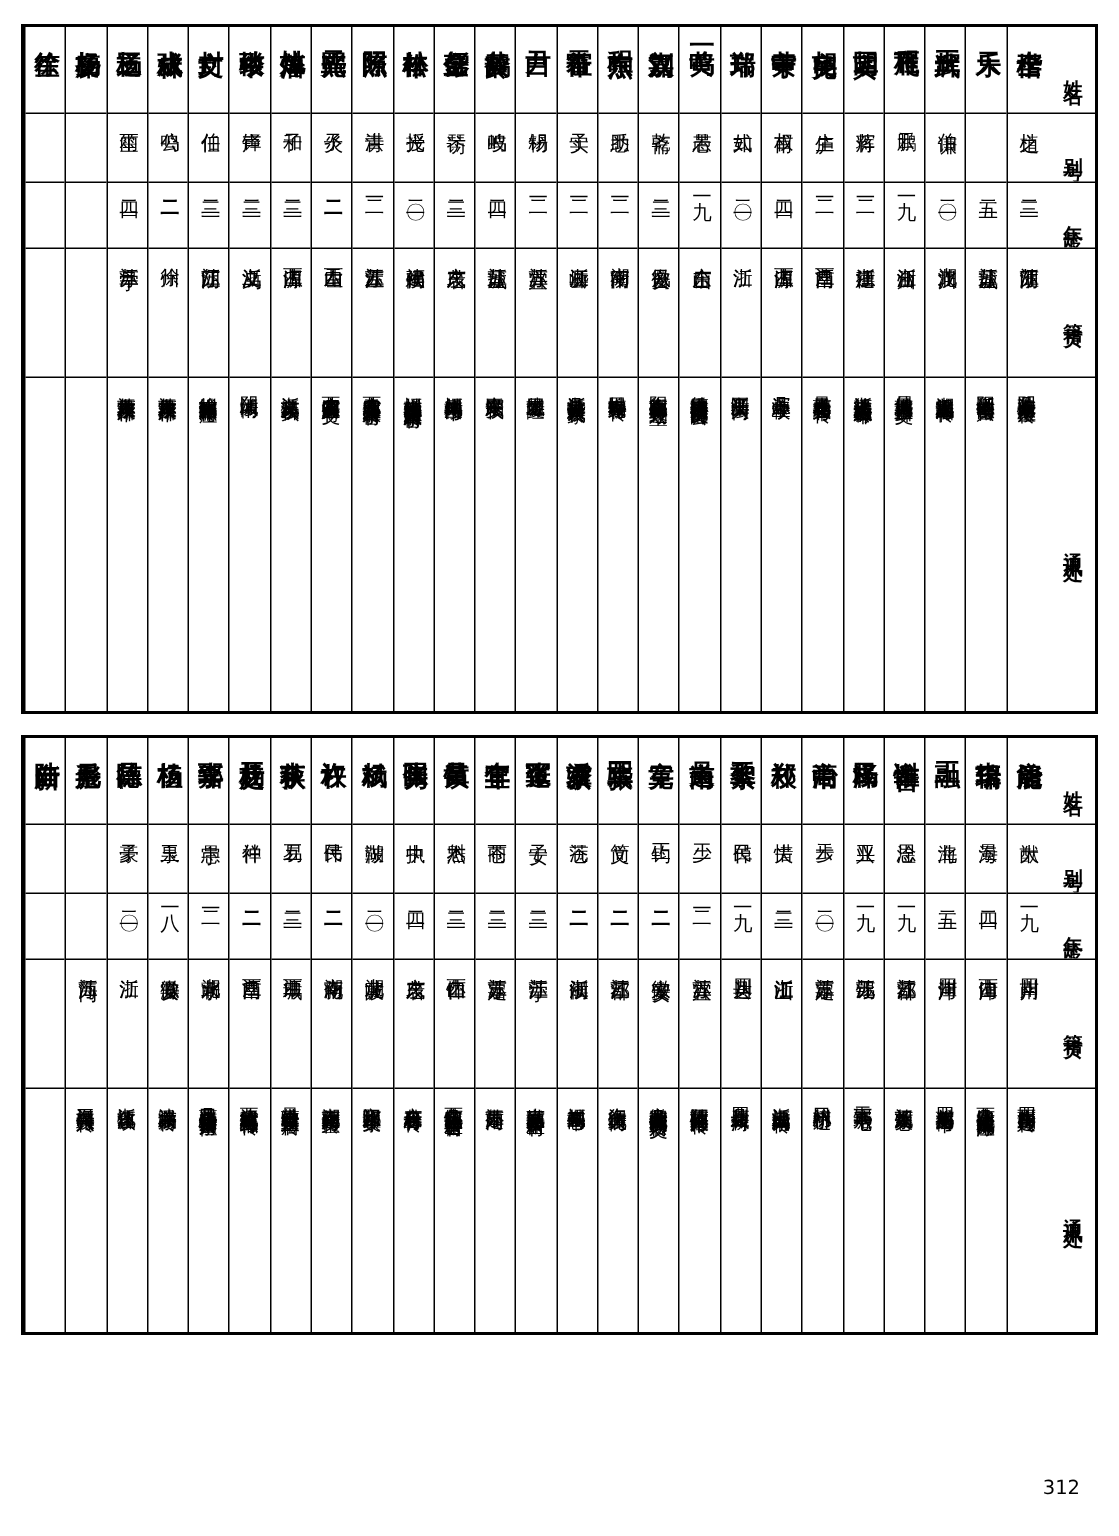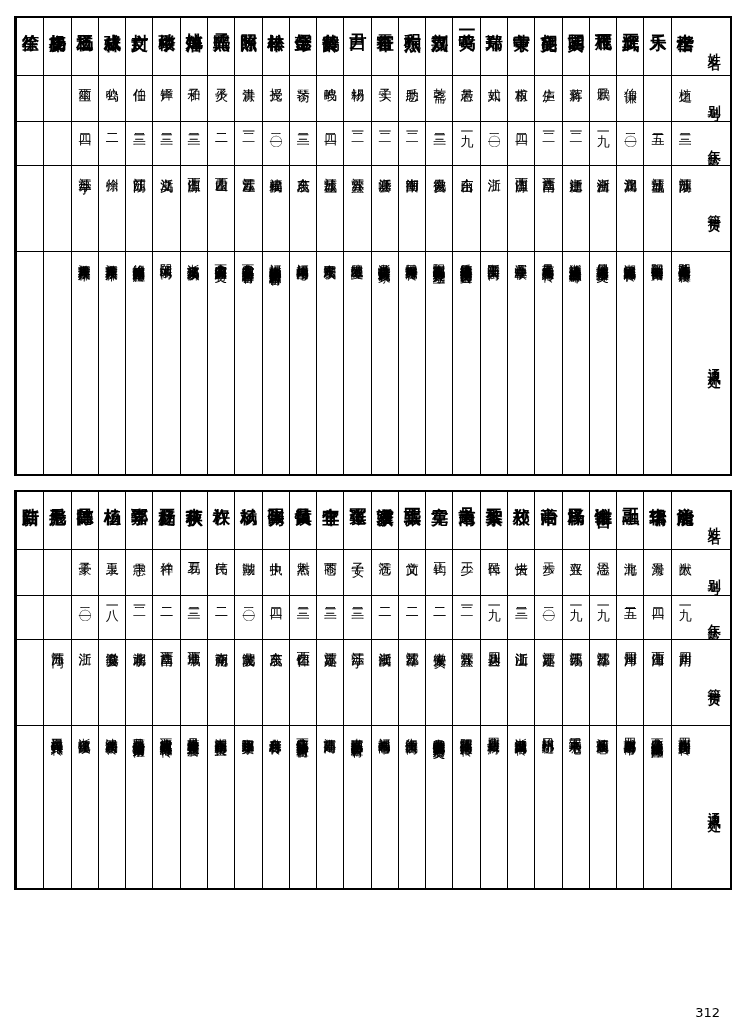--- a/index.html
+++ b/index.html
@@ -88,21 +88,21 @@
     font-size: 13px;
     font-weight: 700;
     letter-spacing: 4px;
   }
   .header-col .cell { justify-content: center; align-items: center; }
   .header-col .r-addr { align-items: center; }
 
   .page-number {
     position: absolute;
     right: 26px;
-    bottom: 4px;
+    bottom: 24px;
     font-size: 13px;
     font-family: "DejaVu Sans", sans-serif;
   }
 </style>
 </head>
 <body>
 
 <div class="page">
 
   <div class="block first" id="table-top">

